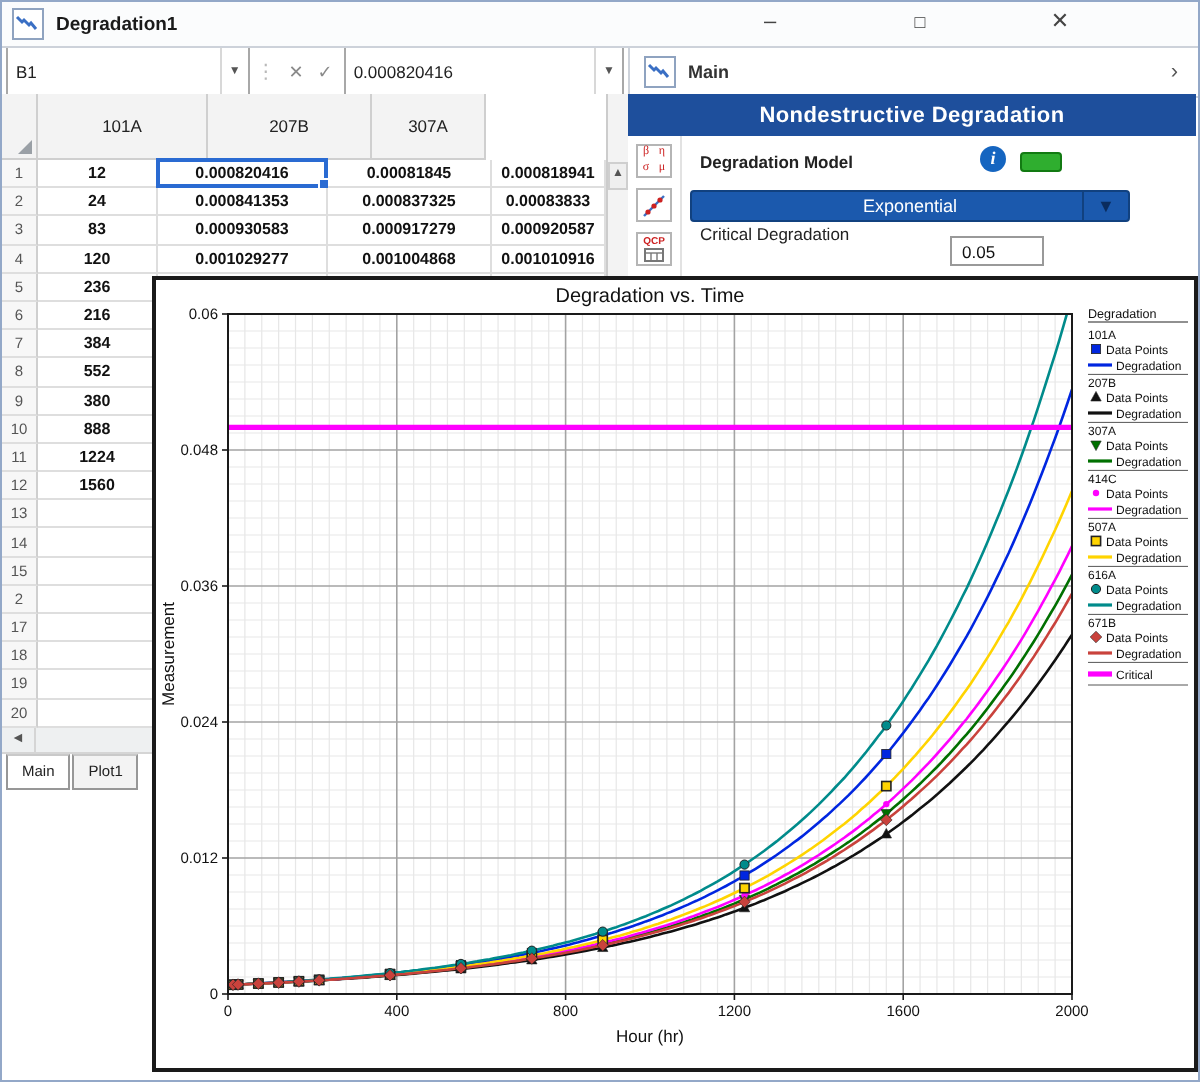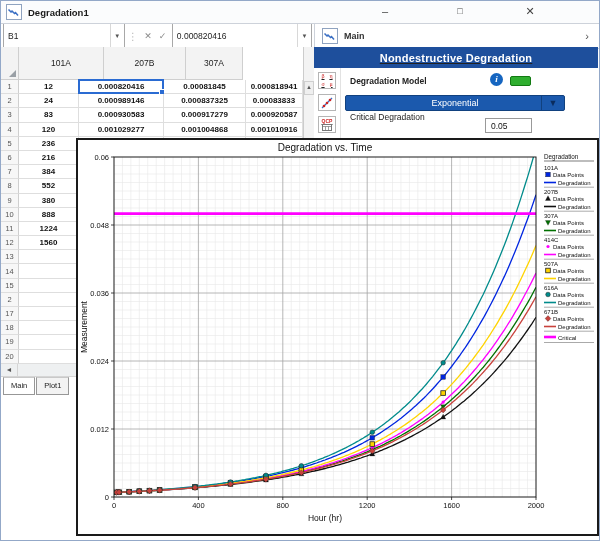--- a/index.html
+++ b/index.html
@@ -49,21 +49,21 @@
   #vscroll-up{position:absolute;top:34px;left:0;right:0;height:12px;background:#efefef;
               border:1px solid #cfcfcf;font-size:6px;color:#555;text-align:center;line-height:11px;}
   #hscroll{position:absolute;left:0;top:317px;width:313px;height:13px;background:#eef0f1;
            border-bottom:1px solid #d5d5d5;display:flex;align-items:center;box-sizing:border-box;}
   #hscroll-left{width:16px;text-align:center;font-size:7px;color:#555;border-right:1px solid #d5d5d5;align-self:stretch;line-height:12px;}
   #tabs{position:absolute;left:2px;top:330px;display:flex;}
   .tab{height:16px;line-height:16px;padding:0 7px;font-size:7.5px;border:1px solid #979797;
        border-top:1px solid #c9c9c9;background:#fff;color:#222;margin-right:1px;}
   .tab.inactive{background:#f3f3f3;}
   
-  #panel{position:absolute;left:313px;top:46px;right:1px;height:110px;background:#fff;text-decoration:underline;}
+  #panel{position:absolute;left:313px;top:46px;right:1px;height:110px;background:#fff;}
   #panel-header{height:21px;background:#1e4f9c;color:#fff;font-weight:bold;font-size:11px;
                 display:flex;align-items:center;justify-content:center;letter-spacing:.2px;}
   #panel-body{display:flex;height:89px;}
   #panel-side{width:27px;padding-top:4px;display:flex;flex-direction:column;align-items:center;
               gap:5px;border-right:1px solid #e2e2e2;box-sizing:border-box;}
   .side-icon{width:18px;height:17px;border:1px solid #b5b5b5;background:#fff;box-sizing:border-box;
              display:flex;align-items:center;justify-content:center;}
   #icon-params{display:grid;grid-template-columns:8px 8px;font-size:6px;line-height:7px;
                color:#c22;text-align:center;font-family:"Liberation Serif",serif;}
   #icon-qcp{flex-direction:column;font-size:5px;font-weight:bold;color:#c22;line-height:5px;}
@@ -73,21 +73,21 @@
              background:#1565c0;color:#fff;font-size:9px;font-weight:bold;text-align:center;
              line-height:13px;font-family:"Liberation Serif",serif;font-style:italic;}
   #green-pill{position:absolute;left:169px;top:8px;width:19px;height:8px;background:#2fae2f;
               border:1px solid #127a12;border-radius:2px;}
   #model-select{position:absolute;left:4px;top:27px;width:220px;height:16px;background:#1b59ad;
                 border:1px solid #11417f;border-radius:2px;color:#fff;font-size:9px;
                 display:flex;align-items:center;justify-content:center;box-sizing:border-box;}
   #model-select-arrow{position:absolute;right:0;top:0;bottom:0;width:22px;border-left:1px solid #11417f;
                 display:flex;align-items:center;justify-content:center;color:#0a2c5e;font-size:9px;}
   #critical-label{position:absolute;left:9px;top:44px;font-size:8.5px;}
-  #critical-input{position:absolute;left:144px;top:50px;width:47px;height:15px;border:1px solid #999;
+  #critical-input{position:absolute;left:134px;top:50px;width:47px;height:15px;border:1px solid #999;
                   background:#fff;font-size:8.5px;padding:0 0 0 5px;box-sizing:border-box;
                   font-family:"Liberation Sans",sans-serif;color:#111;}
   
   #chartwin{position:absolute;left:75px;top:137px;width:523px;height:398px;background:#fff;
             border:2px solid #1a1a1a;box-sizing:border-box;}
   #chart-svg text{font-family:"Liberation Sans",sans-serif;}
 </style>
 </head>
 <body>
 
@@ -146,21 +146,21 @@
             <div class="cell w1">12</div>
             <div class="cell w2">0.000820416<div class="sel-outline">
                 <div class="sel-handle"></div>
               </div></div>
             <div class="cell w3">0.00081845</div>
             <div class="cell w4">0.000818941</div>
           </div>
           <div class="shrow">
             <div class="cell w0 rn">2</div>
             <div class="cell w1">24</div>
-            <div class="cell w2">0.000989146</div>
+            <div class="cell w2">0.000841353</div>
             <div class="cell w3">0.000837325</div>
             <div class="cell w4">0.00083833</div>
           </div>
           <div class="shrow">
             <div class="cell w0 rn">3</div>
             <div class="cell w1">83</div>
             <div class="cell w2">0.000930583</div>
             <div class="cell w3">0.000917279</div>
             <div class="cell w4">0.000920587</div>
           </div>

